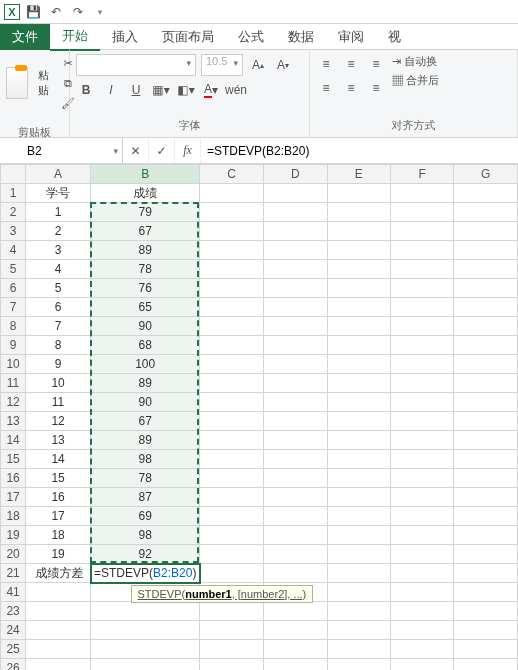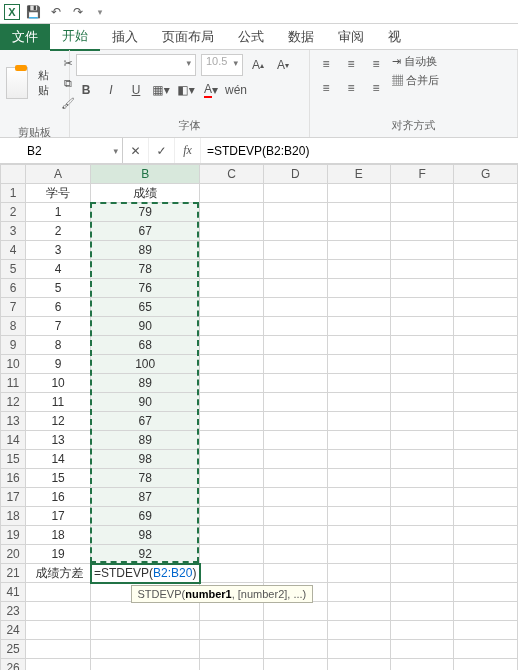--- a/index.html
+++ b/index.html
@@ -424,16 +424,16 @@
           <td></td>
           <td></td>
           <td></td>
           <td></td>
           <td></td>
           <td></td>
         </tr>
       </tbody>
     </table>
   <div class="marquee" id="marquee" style="left: 89.5156px; top: 37.5px; width: 109.391px; height: 361px;"></div>
-  <div class="tooltip" id="tip" style="left: 130.516px; top: 420.5px;">
+  <div class="tooltip" id="tip" style="left: 130.516px; top: 420.5px; text-decoration: underline;">
     <span>STDEVP</span>(<b>number1</b><span>, [number2], ...)</span>
   </div>
 </div>
 
 </body></html>

